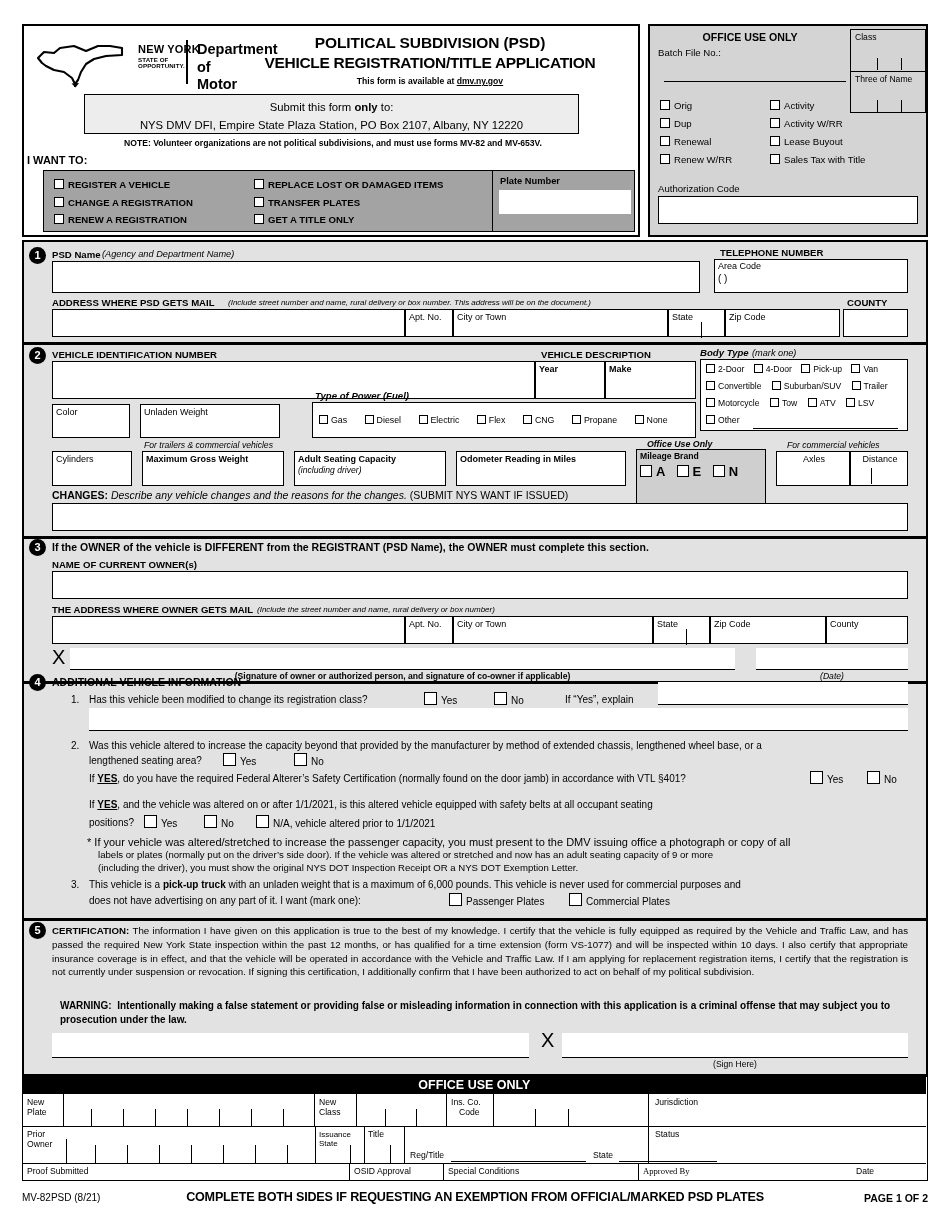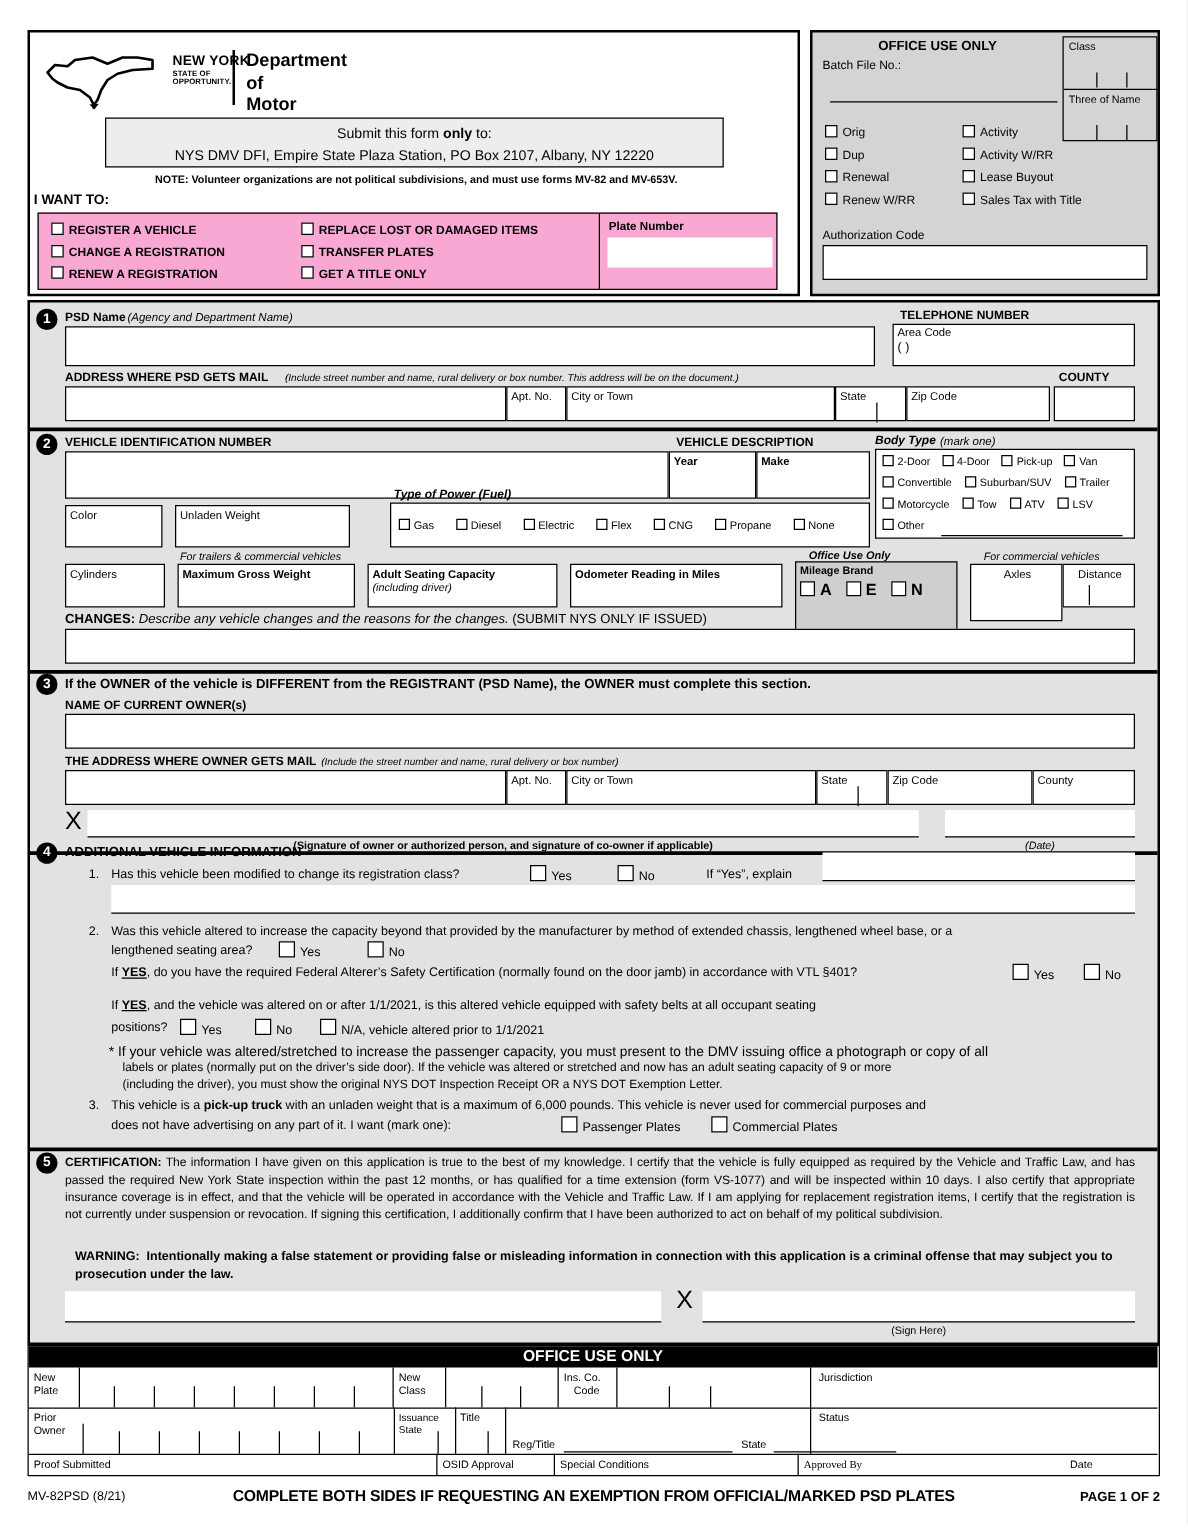--- a/index.html
+++ b/index.html
@@ -53,22 +53,22 @@
   #submitBox {
     position:absolute; left:60px; top:68px; width:495px; height:40px;
     border:1px solid #000; background:#ededed; text-align:center;
     font-size:11.3px; padding-top:4px; line-height:1.55;
   }
   #noteLine { position:absolute; left:0; top:112px; width:618px; text-align:center;
     font-weight:bold; font-size:8.6px; }
 
   #iwant { position:absolute; left:3px; top:128px; font-weight:bold; font-size:11px; }
   #iwantBox {
-    position:absolute; left:6px; top:144px; width:592px; height:62px;
-    border:1px solid #000; background:#f9a8d4;
+    position:absolute; left:19px; top:144px; width:592px; height:62px;
+    border:1px solid #000; background:#a3a3a3;
   }
   #iwantBox .col1 { position:absolute; left:10px; top:6px; }
   #iwantBox .col2 { position:absolute; left:210px; top:6px; }
   #iwantBox .row { font-weight:bold; font-size:9.6px; height:17.5px; line-height:15px; white-space:nowrap;}
   #plateCell { position:absolute; left:448px; top:0; width:144px; height:60px; border-left:1px solid #000; }
   #plateCell .lab { position:absolute; left:7px; top:5px; font-weight:bold; font-size:9.3px;}
   #plateCell .inp { position:absolute; left:6px; top:19px; width:132px; height:24px; background:#fff; }
 
   
   #officeTop {
@@ -141,20 +141,25 @@
         <div class="l2">STATE OF</div>
         <div class="l3">OPPORTUNITY.</div>
       </div>
       <div id="logoDiv"></div>
       <div id="dmvText">
         <div>Department of</div>
         <div>Motor Vehicles</div>
       </div>
     </div>
 
+    <div id="titleBlock">
+      <div class="t1">POLITICAL SUBDIVISION (PSD)</div>
+      <div class="t2">VEHICLE REGISTRATION/TITLE APPLICATION</div>
+      <div class="t3"><span>This form is available at </span><u>dmv.ny.gov</u></div>
+    </div>
 
     <div id="submitBox">
       <div><span>Submit this form </span><span class="bold">only</span><span> to:</span></div>
       <div>NYS DMV DFI, Empire State Plaza Station, PO Box 2107, Albany, NY 12220</div>
     </div>
 
     <div id="noteLine">NOTE: Volunteer organizations are not political subdivisions, and must use forms MV-82 and MV-653V.</div>
 
     <div id="iwant">I WANT TO:</div>
 
@@ -320,32 +325,32 @@
 
     <div style="position:absolute; left:612px; top:207px; width:130px; height:56px; border:1.4px solid #000; background:#cfcfcf;">
       <div style="position:absolute; left:3px; top:1px; font-size:8.6px; font-weight:bold;">Mileage Brand</div>
       <div style="position:absolute; left:3px; top:14px; font-size:13px; font-weight:bold; white-space:nowrap;">
         <span><span class="cb" style="width:12px;height:12px;"></span><span>A</span></span>
         <span style="margin-left:8px;"><span class="cb" style="width:12px;height:12px;"></span><span>E</span></span>
         <span style="margin-left:8px;"><span class="cb" style="width:12px;height:12px;"></span><span>N</span></span>
       </div>
     </div>
 
-    <div class="inbox" style="left:752px; top:209px; width:74px; height:46px;">
+    <div class="inbox" style="left:752px; top:209px; width:74px; height:35px;">
       <div style="position:absolute; left:0; top:2px; width:74px; text-align:center; font-size:9px;">Axles</div>
     </div>
     <div class="inbox" style="left:826px; top:209px; width:58px; height:35px;">
       <div style="position:absolute; left:0; top:2px; width:58px; text-align:center; font-size:9px;">Distance</div>
       <div class="vline" style="left:20px; top:16px; height:16px;"></div>
     </div>
 
     <div style="position:absolute; left:28px; top:247px; font-size:10.5px; white-space:nowrap;">
       <span class="bold">CHANGES:</span>
       <span class="ital">Describe any vehicle changes and the reasons for the changes.</span>
-      <span>(SUBMIT NYS ONLY IF ISSUED)</span>
+      <span>(SUBMIT NYS WANT IF ISSUED)</span>
     </div>
     <div class="inbox" style="left:28px; top:261px; width:856px; height:28px;"></div>
 
     <div class="hrule" style="top:294px;"></div>
 
     <div class="secnum" style="left:5px; top:297px;">3</div>
     <div class="lblb" style="left:28px; top:299px; font-size:10.5px;">If the OWNER of the vehicle is DIFFERENT from the REGISTRANT (PSD Name), the OWNER must complete this section.</div>
     <div class="lblb" style="left:28px; top:317px;">NAME OF CURRENT OWNER(s)</div>
     <div class="inbox" style="left:28px; top:329px; width:856px; height:28px;"></div>
 

